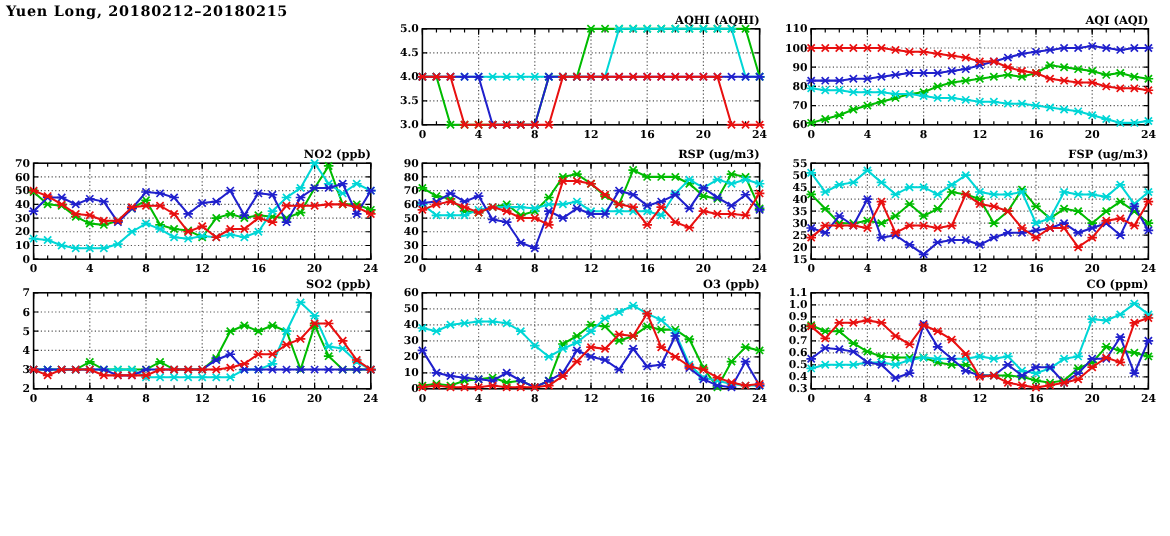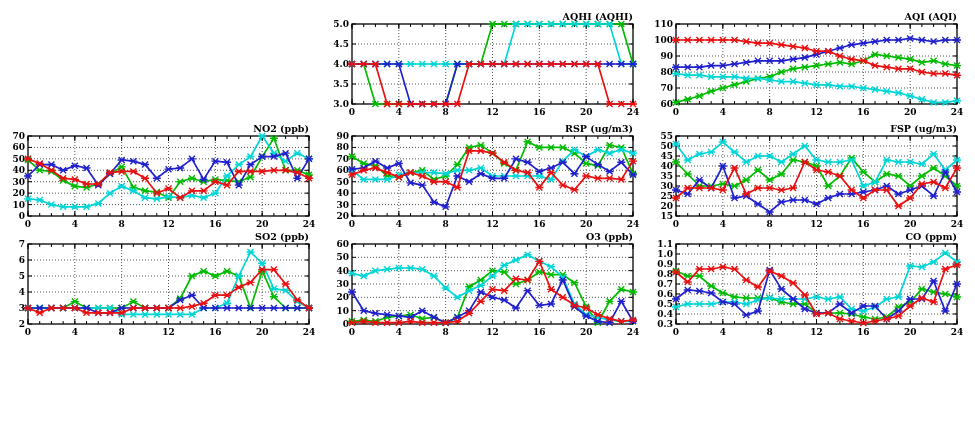--- a/index.html
+++ b/index.html
@@ -12,20 +12,21 @@
   .grid{stroke:#555;stroke-width:1;stroke-dasharray:1 2;fill:none;}
   .tick{stroke:#000;stroke-width:1;fill:none;}
   .frame{fill:none;stroke:#000;stroke-width:1.3;}
   .ylab,.xlab{font-family:"DejaVu Serif",serif;font-size:9px;font-weight:bold;fill:#000;}
   .ctitle{font-family:"DejaVu Serif",serif;font-size:9.5px;font-weight:bold;fill:#000;}
 </style>
 </head>
 <body>
 
 <div id="canvas">
+  <div id="main-title">Yuen Long, 20180212–20180215</div>
 
   <div class="chart" style="left:324px;top:10px">
       <svg width="325" height="108" viewBox="0 0 325 108">
         <path d="M28 94h4M309 94h-4" class="tick"></path>
         <text x="25" y="97" class="ylab" text-anchor="end">3.0</text>
         <path d="M28 74H309" class="grid"></path>
         <path d="M28 74h4M309 74h-4" class="tick"></path>
         <text x="25" y="77" class="ylab" text-anchor="end">3.5</text>
         <path d="M28 54H309" class="grid"></path>
         <path d="M28 54h4M309 54h-4" class="tick"></path>

